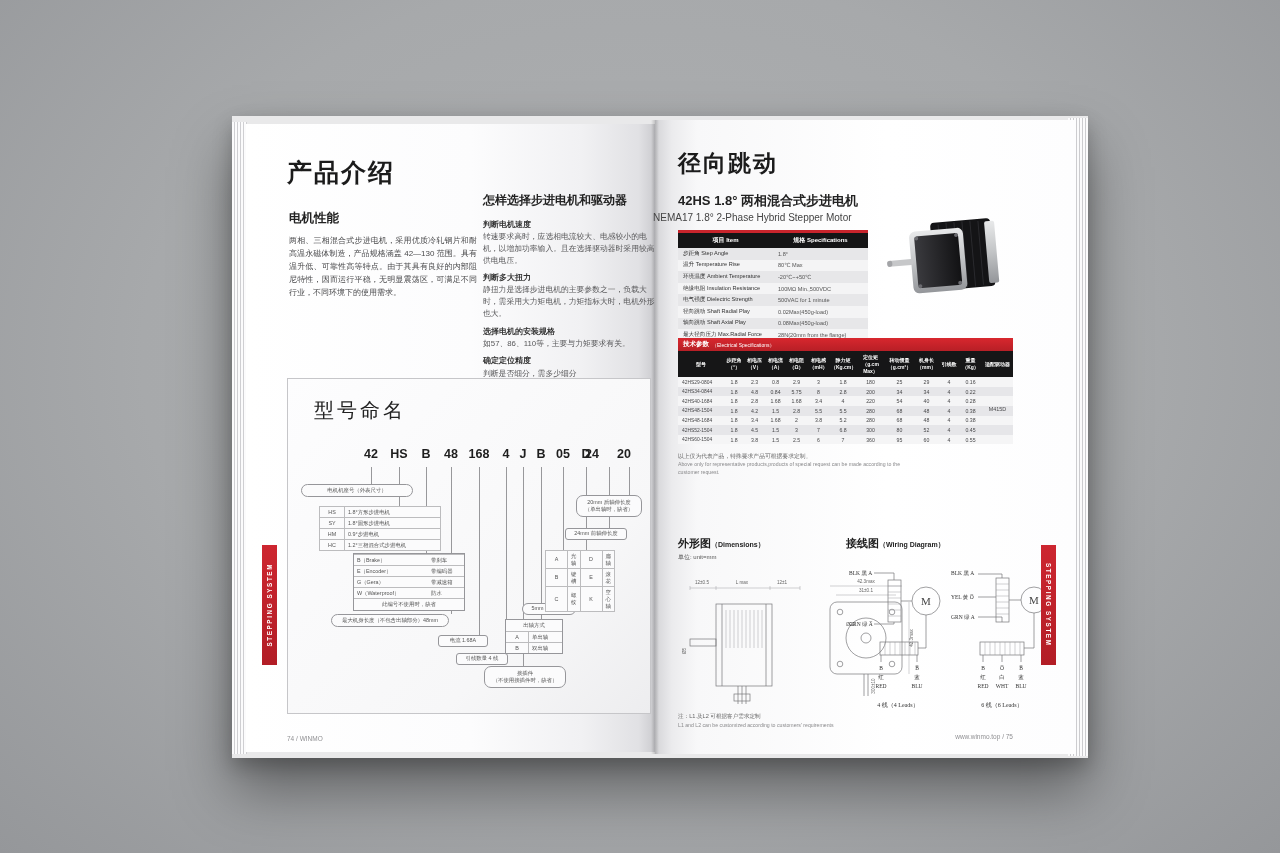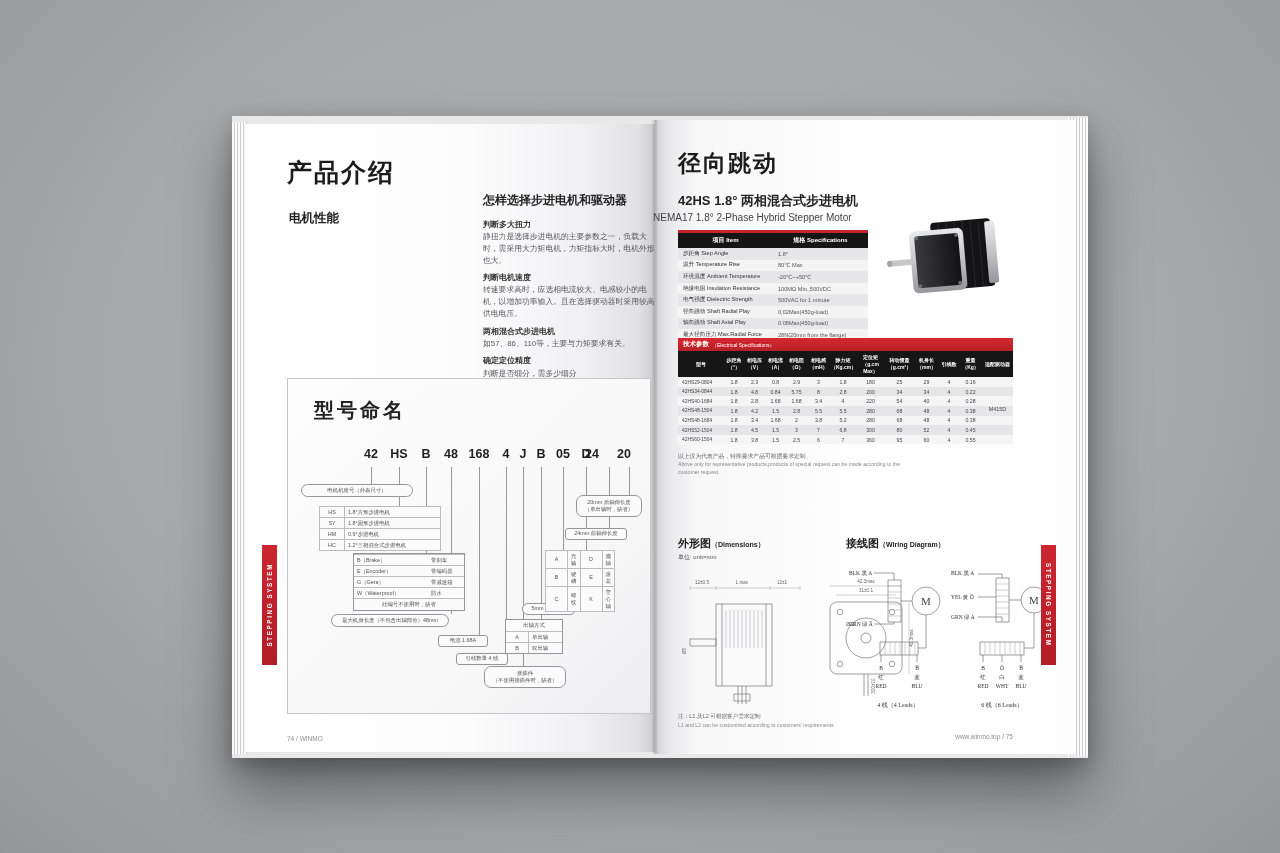--- a/index.html
+++ b/index.html
@@ -29,21 +29,21 @@
   .body-text{font-size:8px;line-height:1.62;color:#4a4a4c;text-align:justify;margin:0 0 11px 0;}
   .lp-col2{left:251px;top:76px;width:176px;}
   .h-sec2{font-size:12px;font-weight:bold;color:#222;margin:0 0 10px 0;}
   .ch-item{margin-bottom:6px;}
   .ch-label{font-size:8px;font-weight:bold;color:#333;line-height:1.4;}
   .ch-text{font-size:7.8px;color:#58585a;line-height:1.5;margin-top:1px;}
 
   
   .naming-box{left:55px;top:262px;width:362px;height:334px;border:1px solid #c6c6c9;
         background:linear-gradient(135deg,#fdfdfe 0%,#f7f7f8 70%,#ededef 100%);}
-  .nm-title{position:absolute;left:26px;top:18px;font-size:20px;font-weight:bold;color:#222;letter-spacing:3px;}
+  .nm-title{position:absolute;left:26px;top:18px;font-size:20px;font-weight:normal;color:#222;letter-spacing:3px;}
   .token{position:absolute;top:68px;transform:translateX(-50%);font-size:12.5px;font-weight:bold;color:#1e1e1e;z-index:2;}
   .nline{position:absolute;top:88px;width:1px;background:#98989b;z-index:1;}
   .co{position:absolute;z-index:2;background:#fbfbfc;border:1px solid #96969a;font-size:5.4px;color:#555;
       display:flex;align-items:center;justify-content:center;text-align:center;line-height:1.35;
       padding:1px 2px;box-sizing:border-box;}
   .rounded{border-radius:7px;}
   .pre{white-space:pre-line;}
   .co-table{position:absolute;z-index:2;background:#fbfbfc;border:1px solid #96969a;border-collapse:collapse;
       font-size:5.4px;color:#555;box-sizing:border-box;}
   .co-table td{border:1px solid #bcbcbe;padding:1.5px 3px;line-height:1.3;}
@@ -126,38 +126,39 @@
     <div class="edges edges-left"></div>
     <div class="edges edges-right"></div>
     <div class="page page-left"></div>
     <div class="page page-right"></div>
     <div class="spine"></div>
 
     <div class="abs lp-title">产品介绍</div>
 
     <div class="abs lp-col1">
       <div class="h-sec">电机性能</div>
+      <p class="body-text">两相、三相混合式步进电机，采用优质冷轧钢片和耐高温永磁体制造，产品规格涵盖 42—130 范围。具有温升低、可靠性高等特点。由于其具有良好的内部阻尼特性，因而运行平稳，无明显震荡区，可满足不同行业，不同环境下的使用需求。</p>
     </div>
 
     <div class="abs lp-col2">
       <div class="h-sec2">怎样选择步进电机和驱动器</div>
       <div>
+
+          <div class="ch-item">
+            <div class="ch-label">判断电机速度</div>
+            <div class="ch-text">转速要求高时，应选相电流较大、电感较小的电机，以增加功率输入。且在选择驱动器时采用较高供电电压。</div>
+          </div>
 
           <div class="ch-item">
             <div class="ch-label">判断多大扭力</div>
             <div class="ch-text">静扭力是选择步进电机的主要参数之一，负载大时，需采用大力矩电机，力矩指标大时，电机外形也大。</div>
           </div>
 
           <div class="ch-item">
-            <div class="ch-label">判断电机速度</div>
-            <div class="ch-text">转速要求高时，应选相电流较大、电感较小的电机，以增加功率输入。且在选择驱动器时采用较高供电电压。</div>
-          </div>
-
-          <div class="ch-item">
-            <div class="ch-label">两相混合式步进电机</div>
+            <div class="ch-label">选择电机的安装规格</div>
             <div class="ch-text">如57、86、110等，主要与力矩要求有关。</div>
           </div>
 
           <div class="ch-item">
             <div class="ch-label">确定定位精度</div>
             <div class="ch-text">判断是否细分，需多少细分</div>
           </div>
 
           <div class="ch-item">
             <div class="ch-label">根据电机的电流、细分和供电电压选择驱动器</div>

